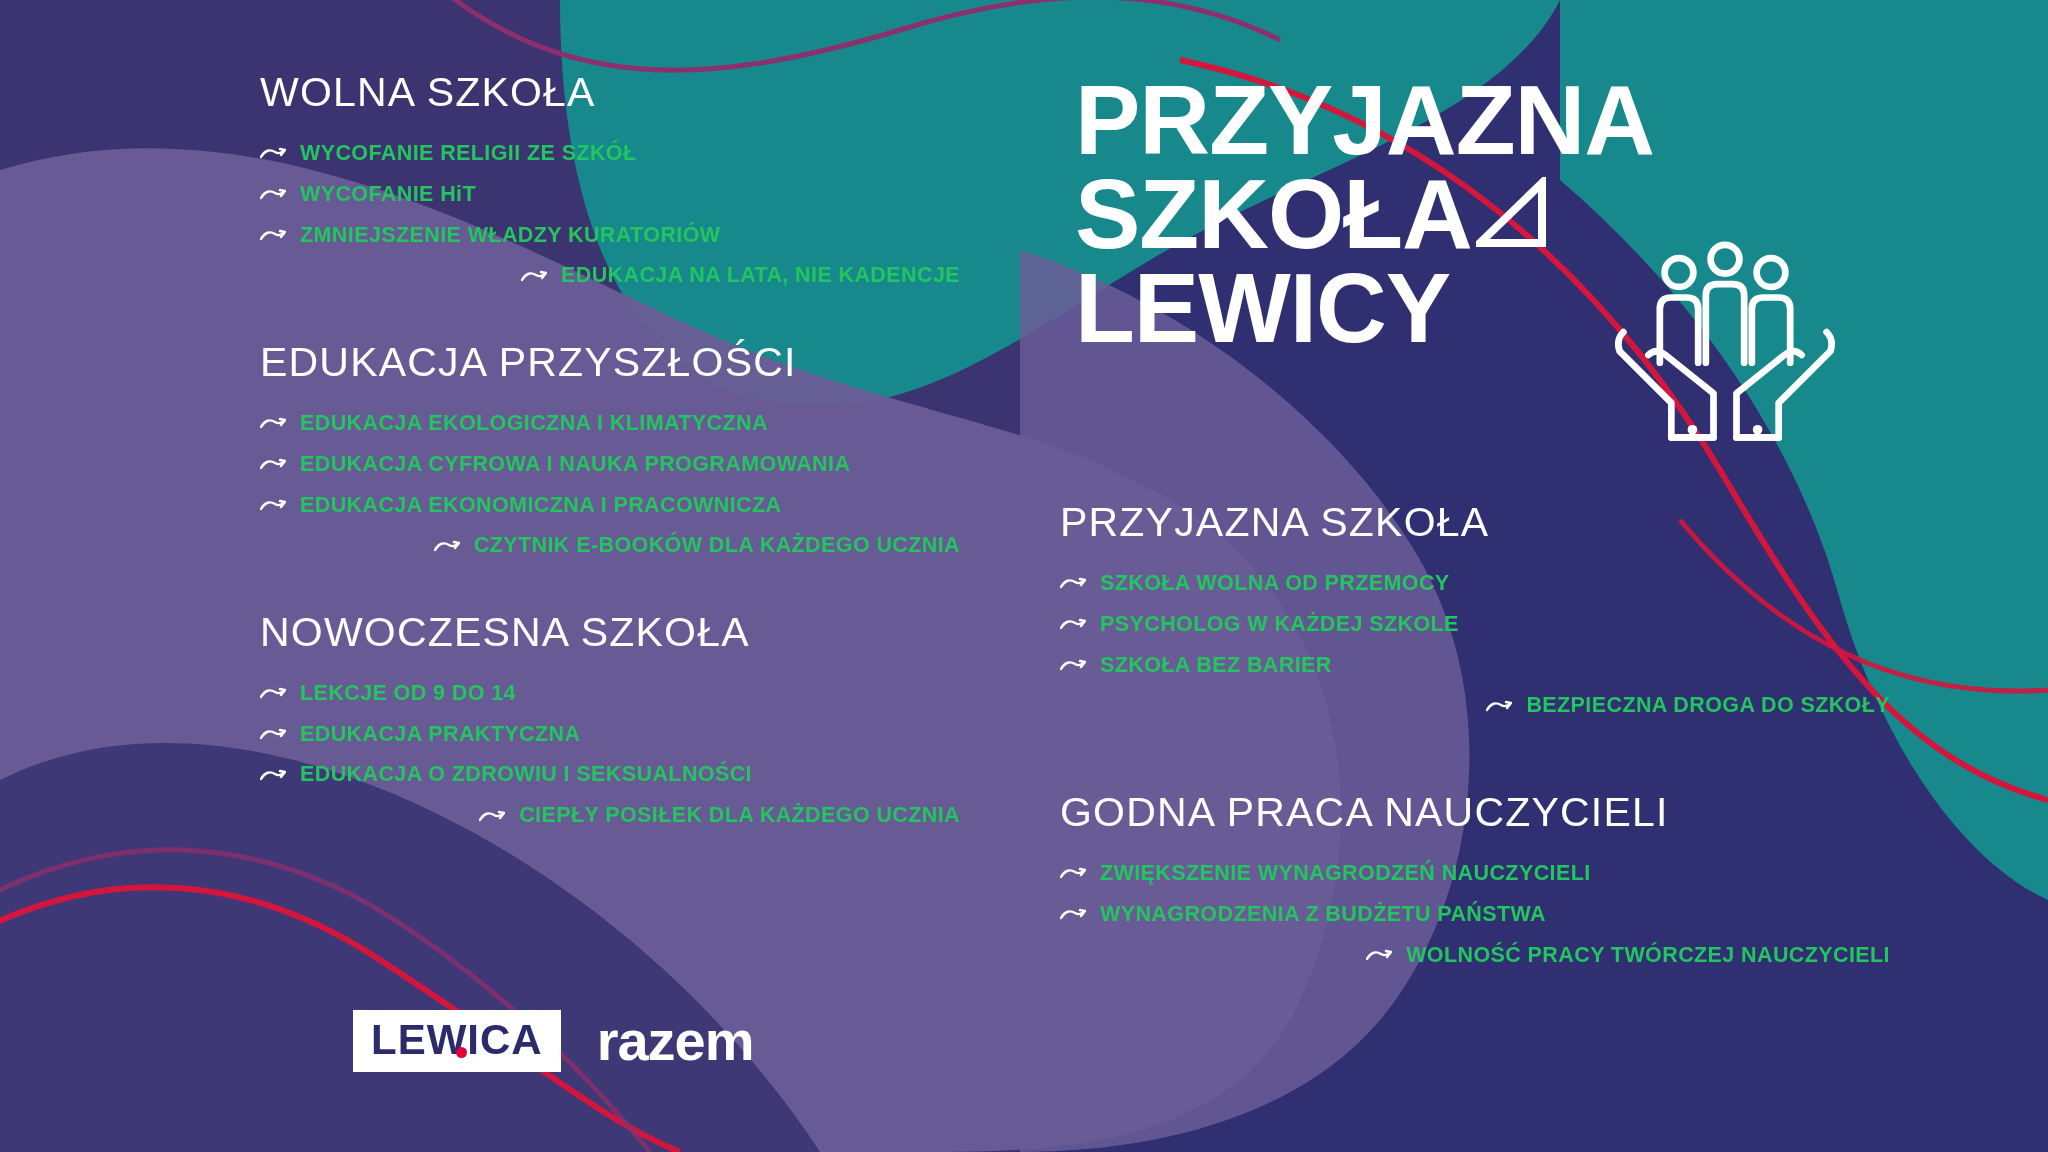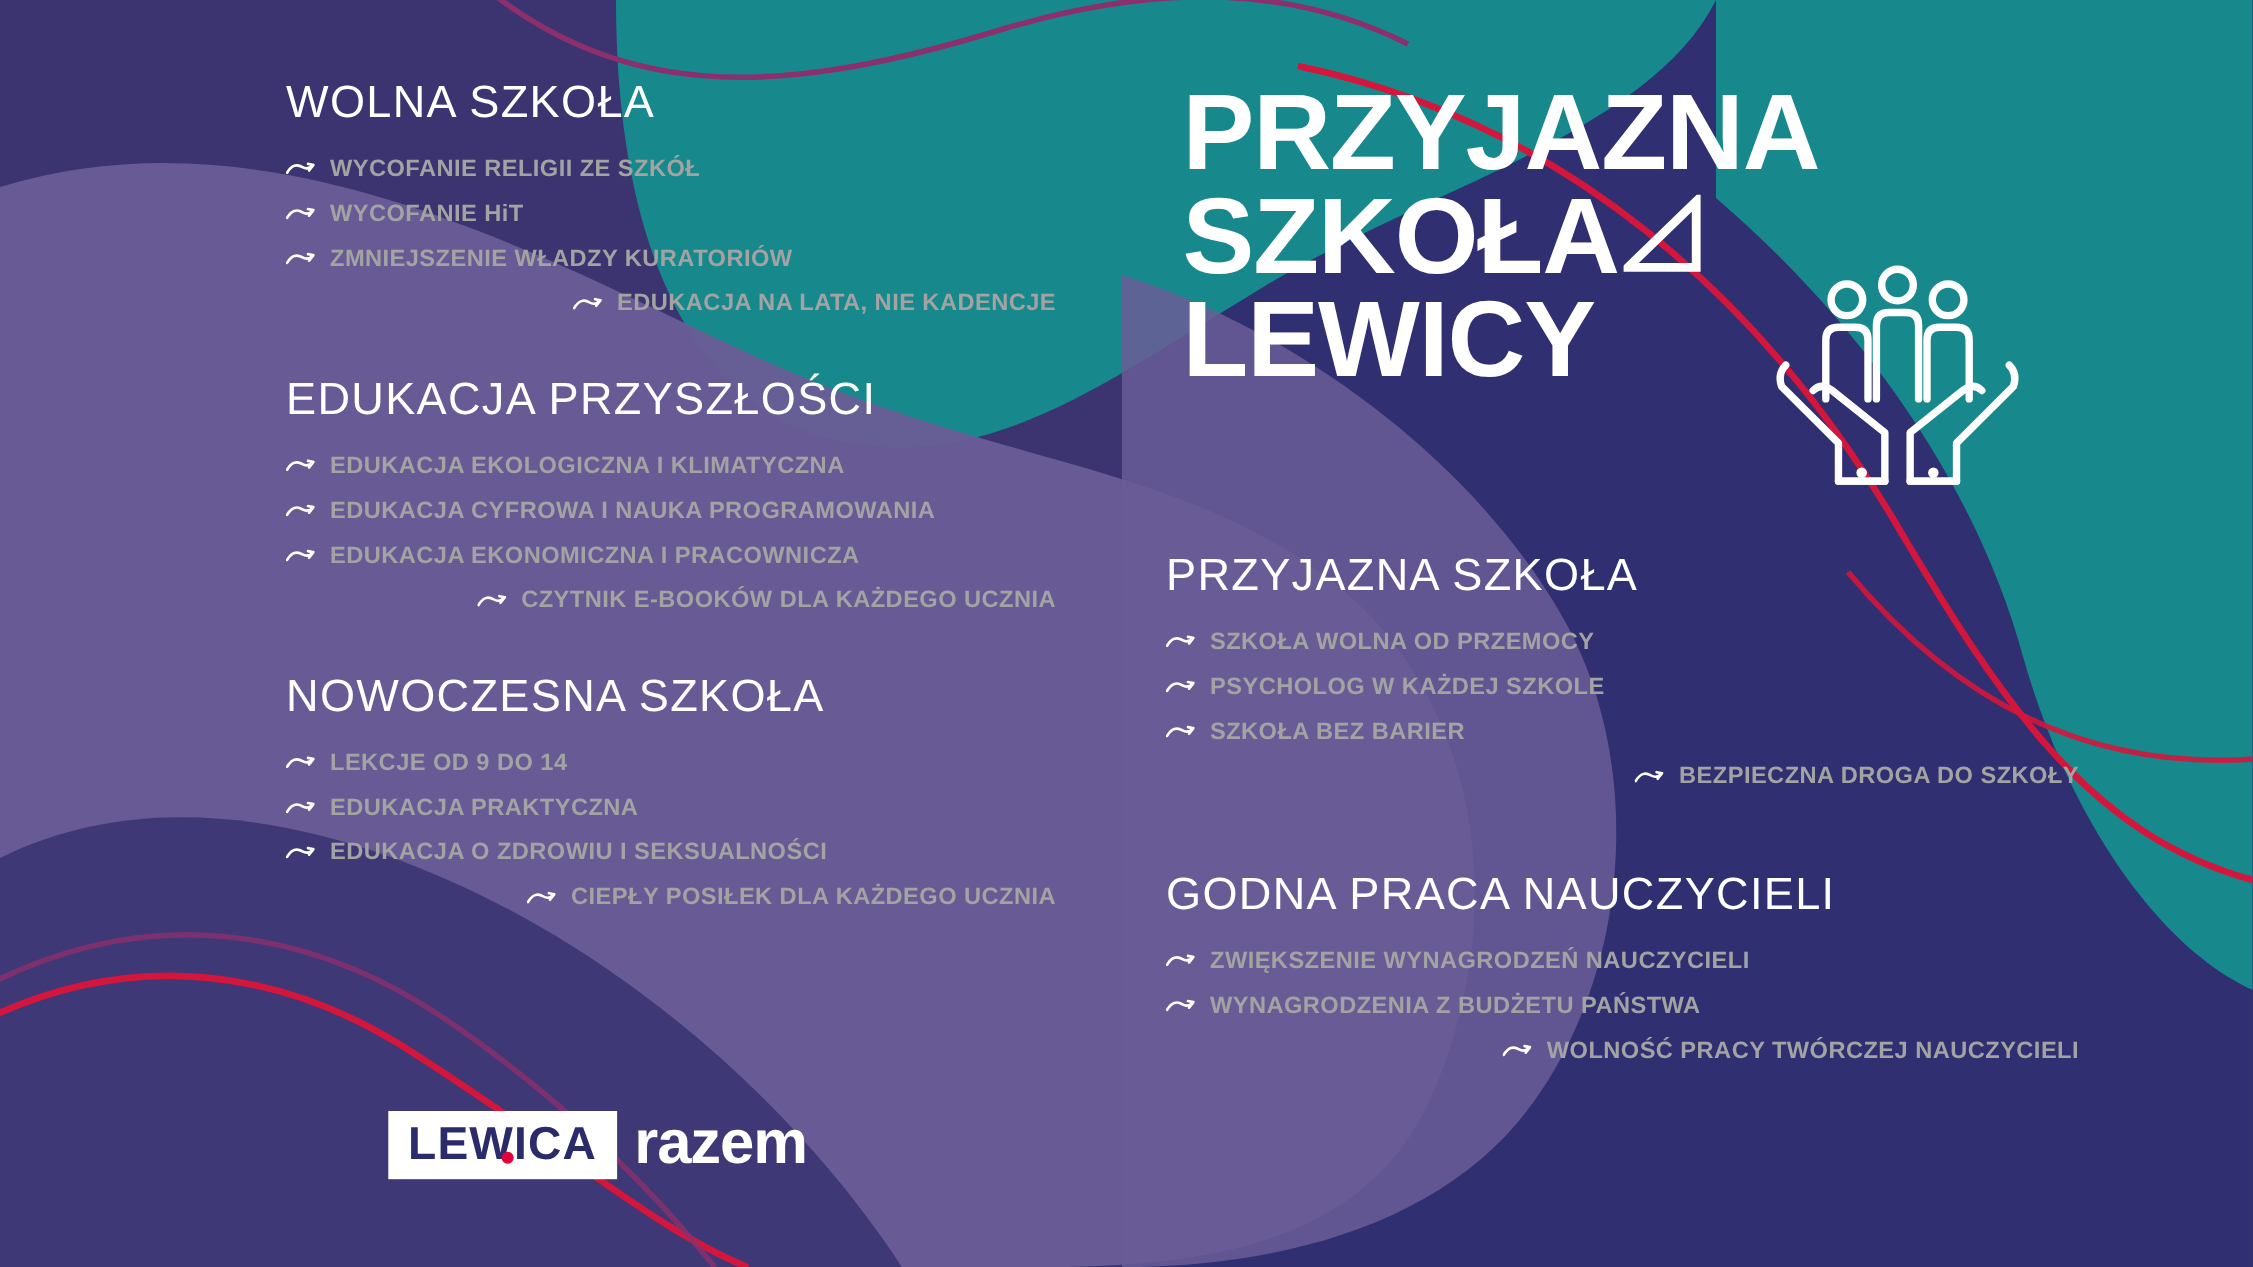--- a/index.html
+++ b/index.html
@@ -53,21 +53,21 @@
     margin-bottom: 16px;
   }
   ul.bullets li:last-child { margin-bottom: 0; justify-content: flex-end; }
 
   .bullet-icon {
     flex: 0 0 auto;
     width: 26px; height: 16px;
     display: inline-block;
   }
   .bullet-text {
-    color: #a3a3a3;
+    color: #22c55e;
     font-size: 21.5px;
     font-weight: bold;
     letter-spacing: 0.4px;
     line-height: 1.15;
     white-space: nowrap;
   }
 
   
   .headline {
     position: absolute;
@@ -83,21 +83,22 @@
   }
   .hl1 { font-size: 98px; }
   .hl2 { font-size: 98px; margin-top: 4px; position: relative; display: inline-block; }
   .hl3 { font-size: 98px; margin-top: 4px; }
 
   
   .logos {
     position: absolute;
     left: 325px; top: 1010px;
     display: flex;
-    gap: 16px;
+    align-items: center;
+    gap: 36px;
     padding-left: 28px;
   }
   .logo-lewica {
     background: #ffffff;
     color: #2b2a6b;
     font-weight: bold;
     font-size: 42px;
     letter-spacing: 1px;
     padding: 9px 18px 11px 18px;
     line-height: 1;

